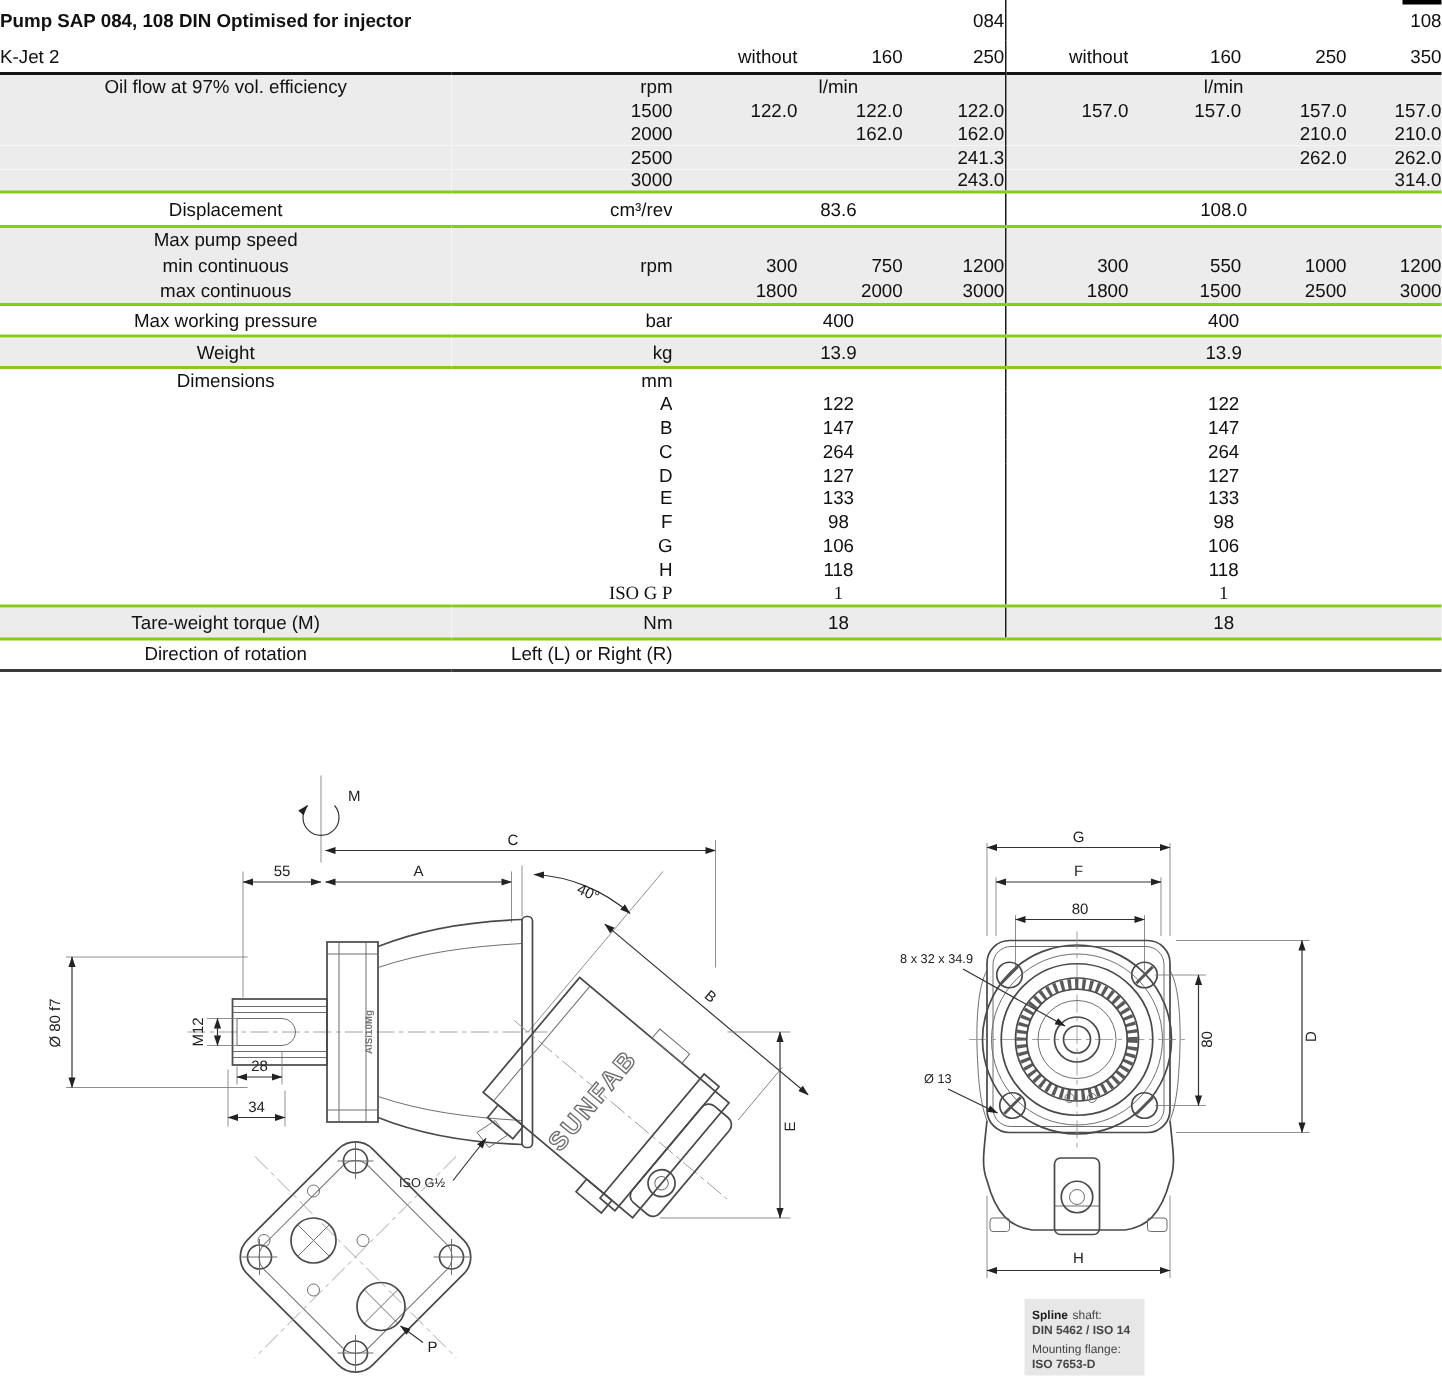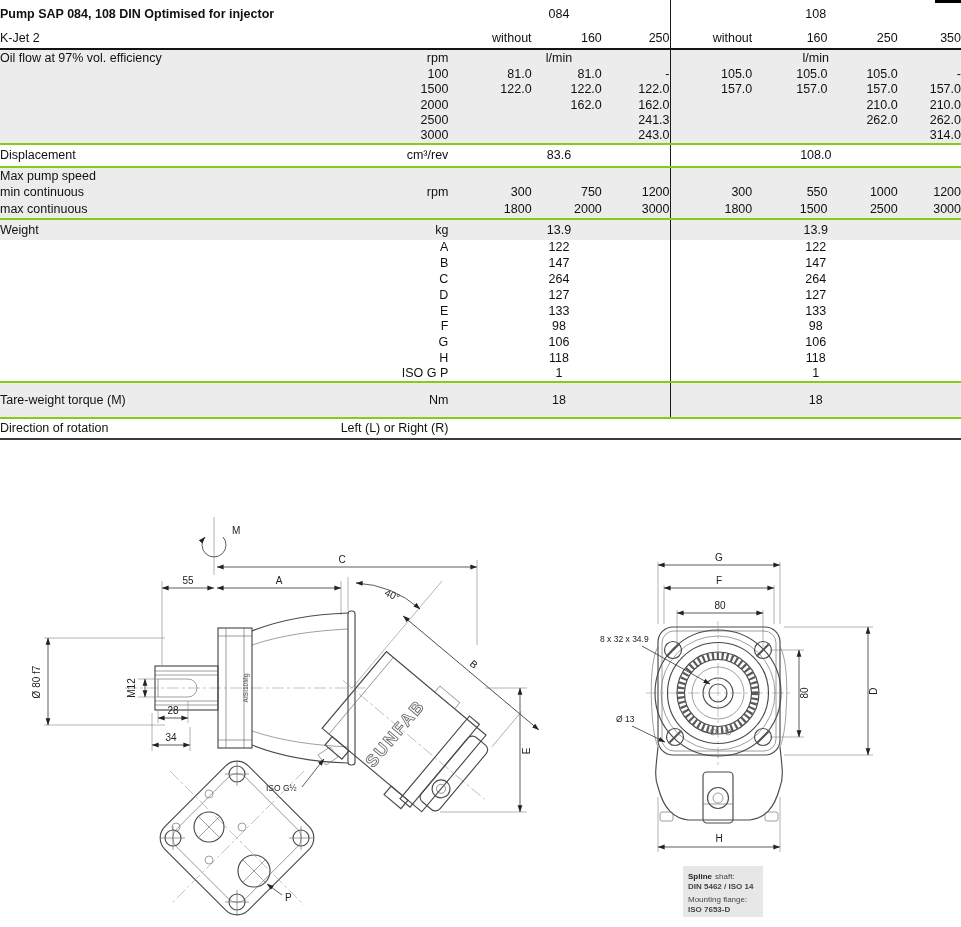--- a/index.html
+++ b/index.html
@@ -2,27 +2,27 @@
 <html><head>
 <meta charset="utf-8">
 <style>
   html,body{margin:0;padding:0;background:#fff;}
   body{width:961px;height:927px;position:relative;overflow:hidden;
        font-family:"Liberation Sans",sans-serif;color:#111;}
   
   table.spec{border-collapse:collapse;table-layout:fixed;width:961px;
              position:absolute;left:0;top:0;border-bottom:2px solid #3a3a3a;}
   table.spec td{padding:0;font-size:12.5px;vertical-align:middle;overflow:hidden;}
-  td.label{text-align:left;padding-left:6px;}
+  td.label{text-align:center;padding-left:6px;}
   td.unit{text-align:right;padding-right:2px;}
   td.val{text-align:right;padding-right:4px;}
   td.ctr{text-align:center;}
   td.title{font-size:15.5px;font-weight:bold;text-align:left;padding-left:6px;white-space:nowrap;}
   td.sub{text-align:left;padding-left:6px;}
-  td.ghead{text-align:center;}
+  td.ghead{text-align:right;}
   td.ch{text-align:right;padding-right:4px;}
   td.dirv{text-align:right;padding-right:2px;white-space:nowrap;}
   tr.sh>td{background:#ececec;}
   tr.sep>td{border-top:2px solid #84cc16;}
   tr.hsep>td{border-top:2.5px solid #141414;}
   td.div{border-left:1.5px solid #1a1a1a;}
   
   .draw{position:absolute;}
   .o{fill:none;stroke:#4a4a4a;stroke-width:1.15;}
   .ot{fill:none;stroke:#6a6a6a;stroke-width:.65;}
@@ -72,31 +72,20 @@
         <td class="ch">350</td>
       </tr>
       <tr class="sh hsep" style="height: 17px;">
         <td class="label">Oil flow at 97% vol. efficiency</td>
         <td class="unit">rpm</td>
         <td colspan="3" class="ctr">l/min</td>
         <td colspan="4" class="ctr div">l/min</td>
       </tr>
       <tr class="sh" style="height: 15.5px;">
         <td class="label"></td>
-        <td class="unit">100</td>
-        <td class="val">81.0</td>
-        <td class="val">81.0</td>
-        <td class="val">-</td>
-        <td class="val div">105.0</td>
-        <td class="val">105.0</td>
-        <td class="val">105.0</td>
-        <td class="val">-</td>
-      </tr>
-      <tr class="sh" style="height: 15.5px;">
-        <td class="label"></td>
         <td class="unit">1500</td>
         <td class="val">122.0</td>
         <td class="val">122.0</td>
         <td class="val">122.0</td>
         <td class="val div">157.0</td>
         <td class="val">157.0</td>
         <td class="val">157.0</td>
         <td class="val">157.0</td>
       </tr>
       <tr class="sh" style="height: 15.5px;">
@@ -159,26 +148,38 @@
         <td class="label">max continuous</td>
         <td class="unit"></td>
         <td class="val">1800</td>
         <td class="val">2000</td>
         <td class="val">3000</td>
         <td class="val div">1800</td>
         <td class="val">1500</td>
         <td class="val">2500</td>
         <td class="val">3000</td>
       </tr>
+      <tr class="sep" style="height: 21px;">
+        <td class="label">Max working pressure</td>
+        <td class="unit">bar</td>
+        <td colspan="3" class="ctr">400</td>
+        <td colspan="4" class="ctr div">400</td>
+      </tr>
       <tr class="sh sep" style="height: 21px;">
         <td class="label">Weight</td>
         <td class="unit">kg</td>
         <td colspan="3" class="ctr">13.9</td>
         <td colspan="4" class="ctr div">13.9</td>
       </tr>
+      <tr class="sep" style="height: 16.3px;">
+        <td class="label">Dimensions</td>
+        <td class="unit">mm</td>
+        <td colspan="3" class="ctr"></td>
+        <td colspan="4" class="ctr div"></td>
+      </tr>
       <tr style="height: 15.8px;">
         <td class="label"></td>
         <td class="unit">A</td>
         <td colspan="3" class="ctr">122</td>
         <td colspan="4" class="ctr div">122</td>
       </tr>
       <tr style="height: 15.8px;">
         <td class="label"></td>
         <td class="unit">B</td>
         <td colspan="3" class="ctr">147</td>
@@ -213,27 +214,27 @@
         <td class="unit">G</td>
         <td colspan="3" class="ctr">106</td>
         <td colspan="4" class="ctr div">106</td>
       </tr>
       <tr style="height: 15.8px;">
         <td class="label"></td>
         <td class="unit">H</td>
         <td colspan="3" class="ctr">118</td>
         <td colspan="4" class="ctr div">118</td>
       </tr>
-      <tr style="height: 15.8px;">
+      <tr style="height: 15.8px; font-family: Liberation Serif, serif;">
         <td class="label"></td>
         <td class="unit">ISO G P</td>
         <td colspan="3" class="ctr">1</td>
         <td colspan="4" class="ctr div">1</td>
       </tr>
-      <tr class="sh sep" style="height: 36px;">
+      <tr class="sh sep" style="height: 22px;">
         <td class="label">Tare-weight torque (M)</td>
         <td class="unit">Nm</td>
         <td colspan="3" class="ctr">18</td>
         <td colspan="4" class="ctr div">18</td>
       </tr>
       <tr class="sep" style="height: 21px;">
         <td class="label">Direction of rotation</td>
         <td class="dirv">Left (L) or Right (R)</td>
         <td colspan="3" class="ctr"></td>
         <td colspan="4" class="ctr"></td>

